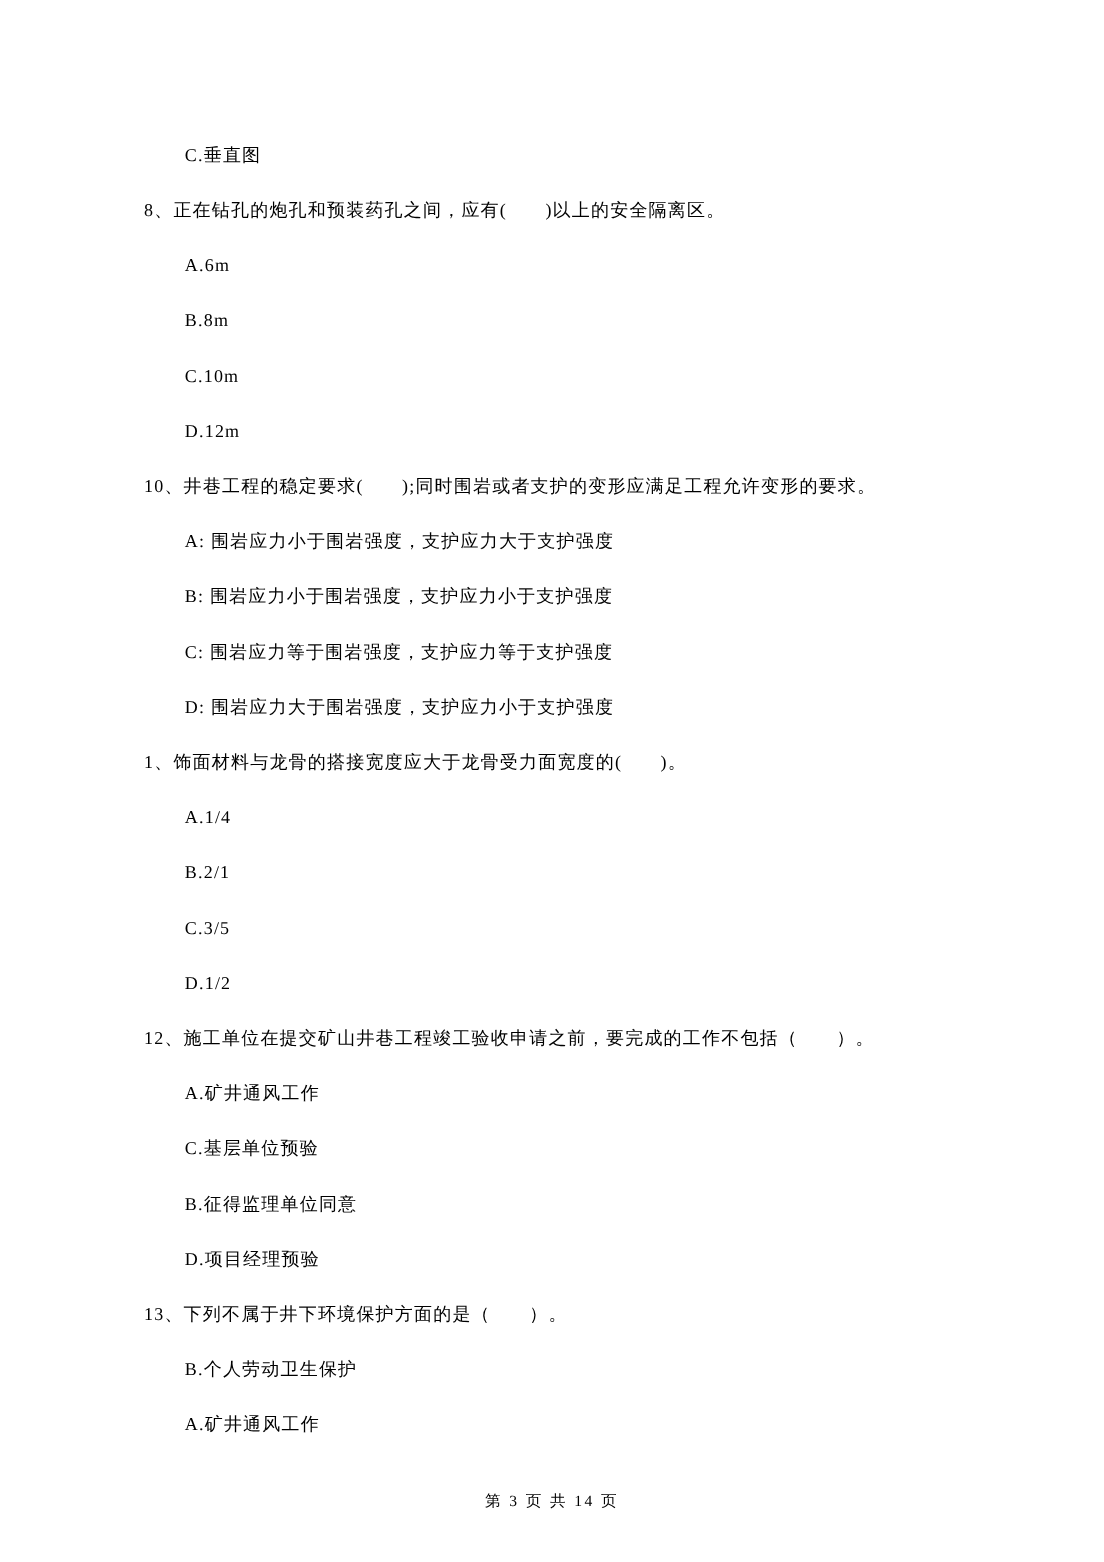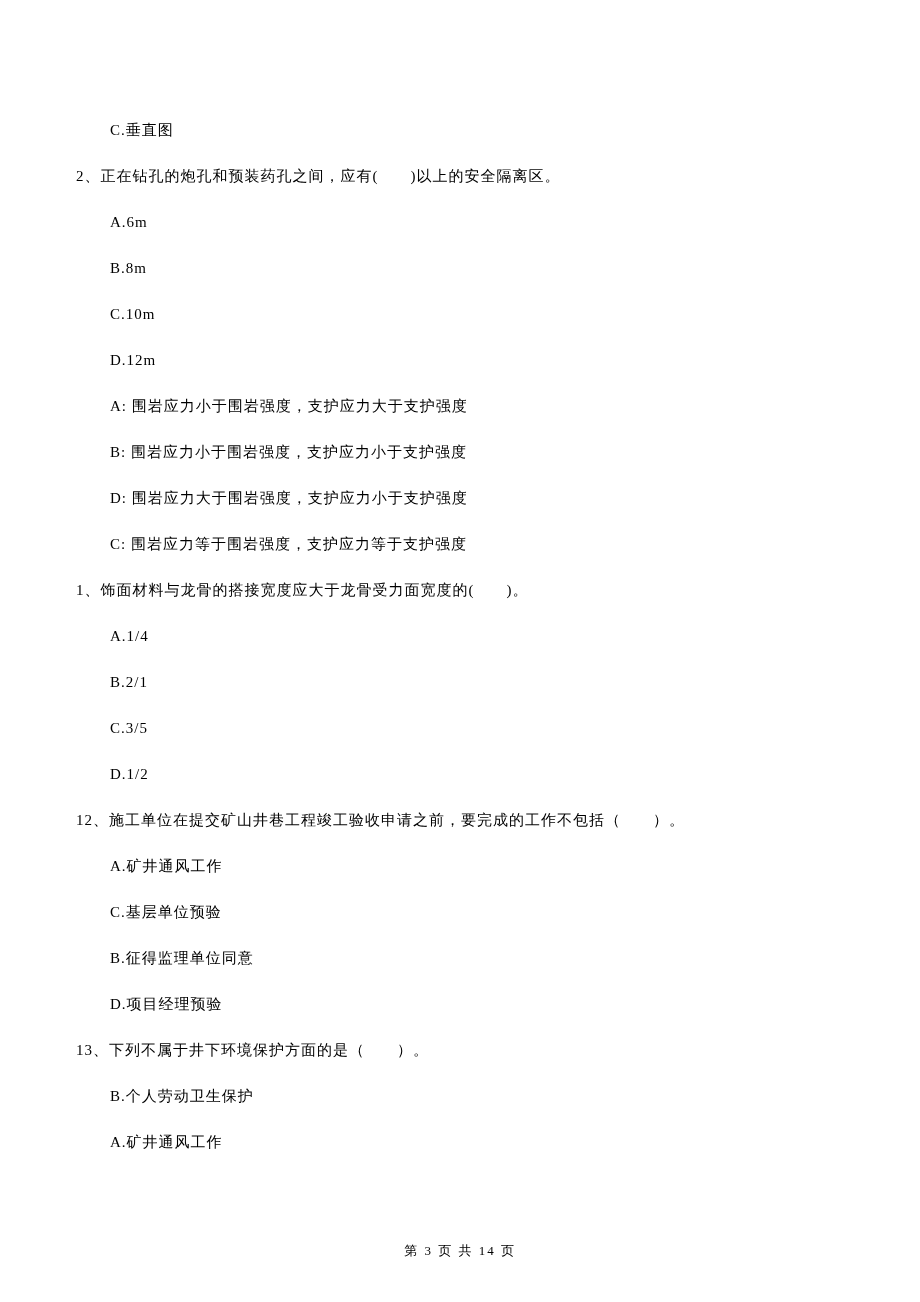--- a/index.html
+++ b/index.html
@@ -11,21 +11,21 @@
       font-family: "SimSun", "宋体", serif;
       background: #ffffff;
       width: 920px;
       height: 1302px;
       position: relative;
       color: #000000;
       font-size: 15px;
       line-height: 1.4;
     }
     .page-content {
-      padding: 120px 124px 0 76px;
+      padding: 120px 124px 0 120px;
     }
     .option {
       margin-left: 34px;
       margin-bottom: 25px;
       letter-spacing: 1px;
     }
     .question {
       margin-bottom: 25px;
       letter-spacing: 1px;
       text-align: justify;
@@ -40,30 +40,31 @@
       margin-top: 16px;
     }
   </style>
 </head>
 <body>
 
 <div class="page-content">
 
   <div class="option">C.垂直图</div>
 
-  <div class="question">2、正在钻孔的炮孔和预装药孔之间，应有(　　)以上的安全隔离区。</div>
+  <div class="question">8、正在钻孔的炮孔和预装药孔之间，应有(　　)以上的安全隔离区。</div>
   <div class="option">A.6m</div>
   <div class="option">B.8m</div>
   <div class="option">C.10m</div>
   <div class="option">D.12m</div>
 
+  <div class="question">10、井巷工程的稳定要求(　　);同时围岩或者支护的变形应满足工程允许变形的要求。</div>
   <div class="option">A: 围岩应力小于围岩强度，支护应力大于支护强度</div>
   <div class="option">B: 围岩应力小于围岩强度，支护应力小于支护强度</div>
+  <div class="option">C: 围岩应力等于围岩强度，支护应力等于支护强度</div>
   <div class="option">D: 围岩应力大于围岩强度，支护应力小于支护强度</div>
-  <div class="option">C: 围岩应力等于围岩强度，支护应力等于支护强度</div>
 
   <div class="question">1、饰面材料与龙骨的搭接宽度应大于龙骨受力面宽度的(　　)。</div>
   <div class="option">A.1/4</div>
   <div class="option">B.2/1</div>
   <div class="option">C.3/5</div>
   <div class="option">D.1/2</div>
 
   <div class="question">12、施工单位在提交矿山井巷工程竣工验收申请之前，要完成的工作不包括（　　）。</div>
   <div class="option">A.矿井通风工作</div>
   <div class="option">C.基层单位预验</div>

